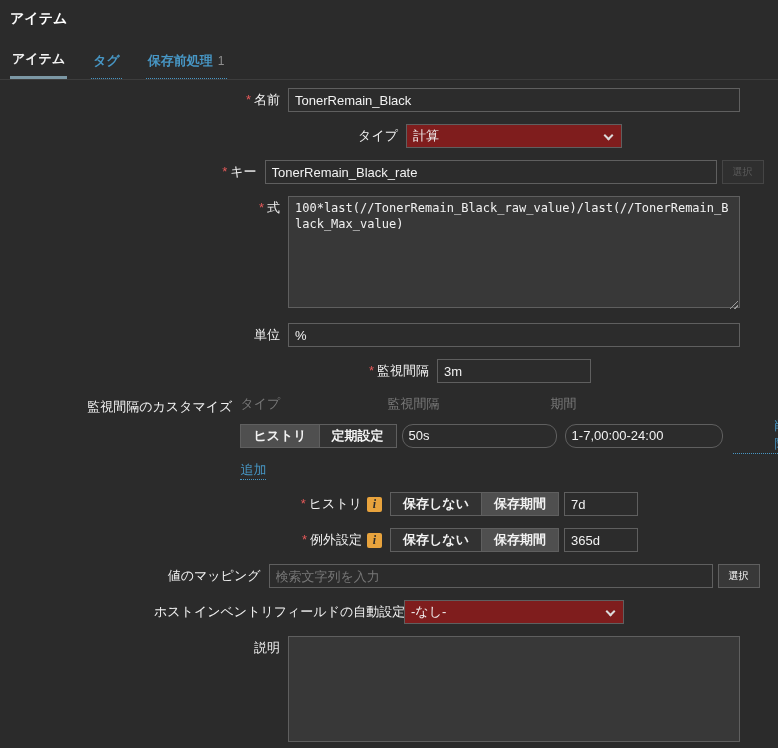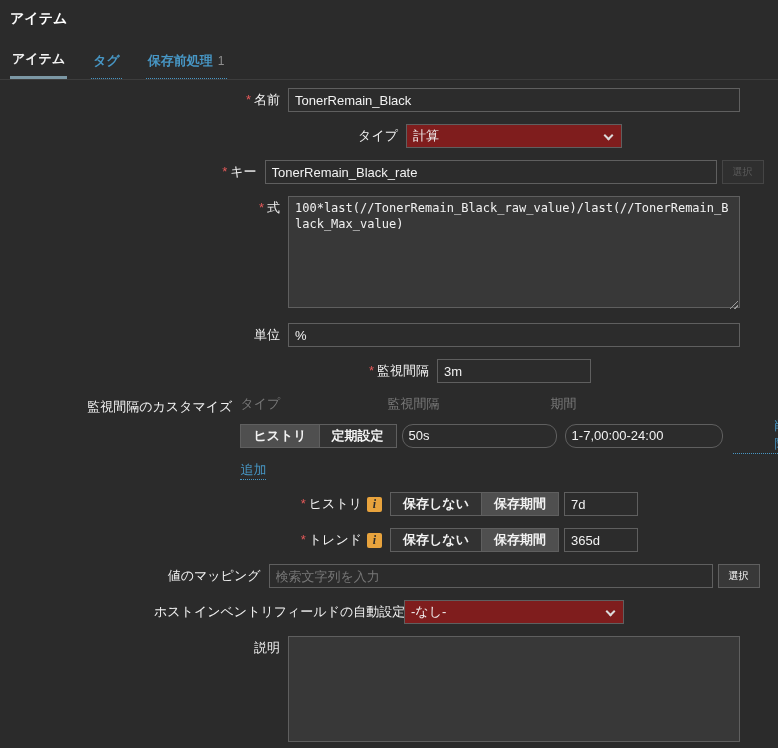--- a/index.html
+++ b/index.html
@@ -188,21 +188,21 @@
       <div class="fields">
         <div class="seg">
           <span class="opt">保存しない</span>
           <span class="opt sel">保存期間</span>
         </div>
         <input class="inp gap5" style="width: 74px;" value="7d">
       </div>
     </div>
 
     <div class="row">
-      <div class="lbl"><span class="req">*</span><span>トレンド</span><span class="info-ico">i</span></div>
+      <div class="lbl"><span class="req">*</span><span>例外設定</span><span class="info-ico">i</span></div>
       <div class="fields">
         <div class="seg">
           <span class="opt">保存しない</span>
           <span class="opt sel">保存期間</span>
         </div>
         <input class="inp gap5" style="width: 74px;" value="365d">
       </div>
     </div>
 
     <div class="row">

